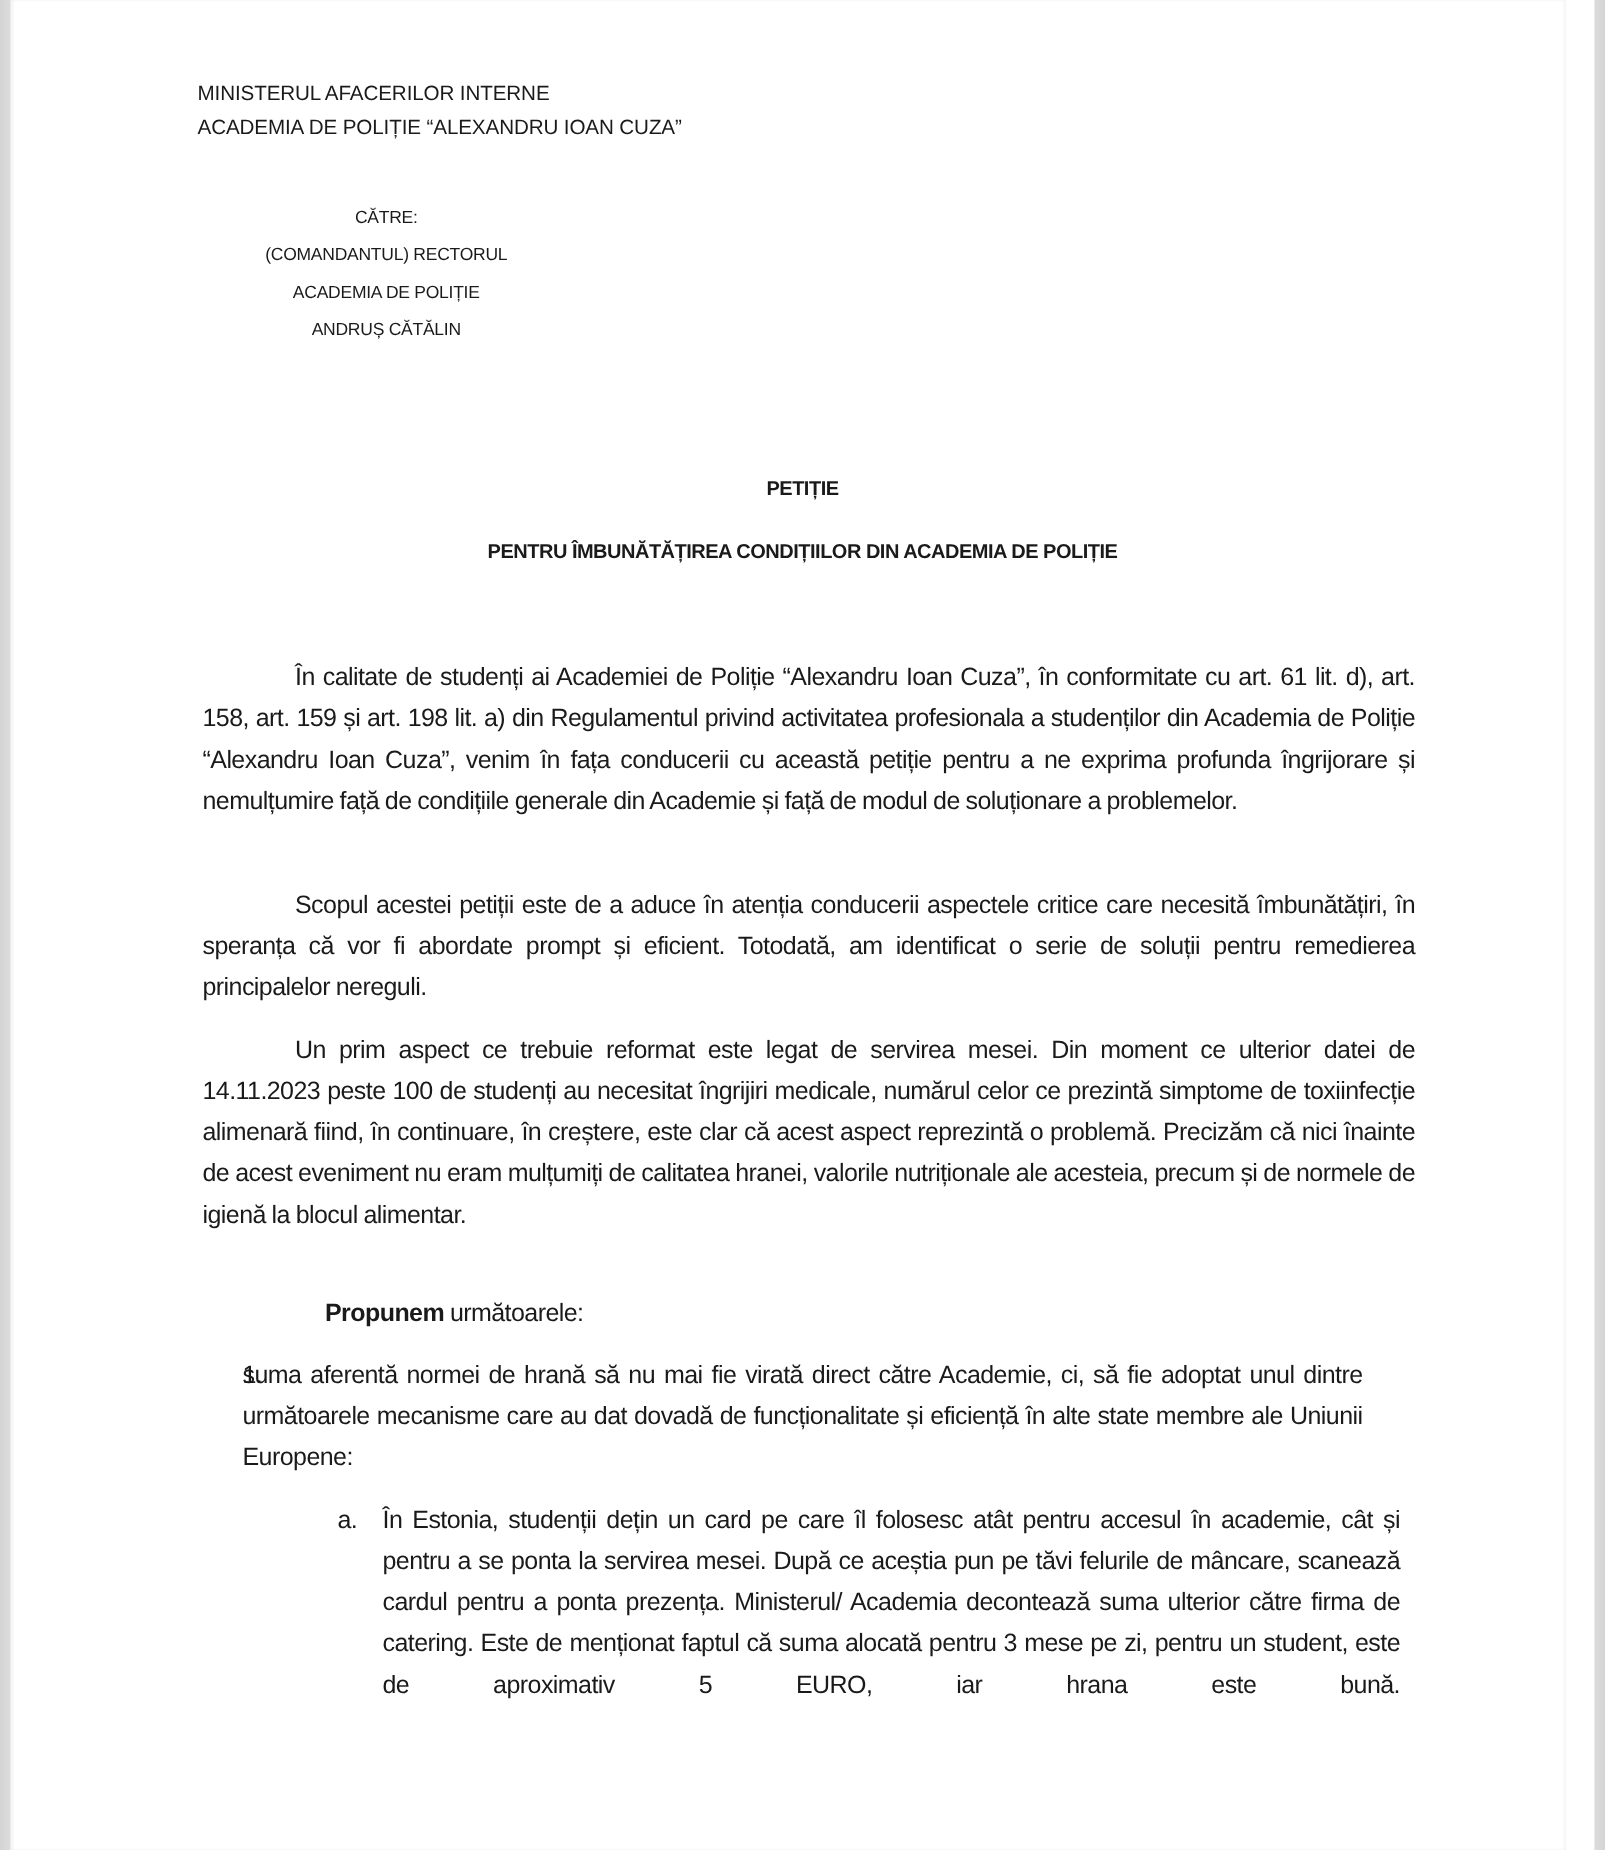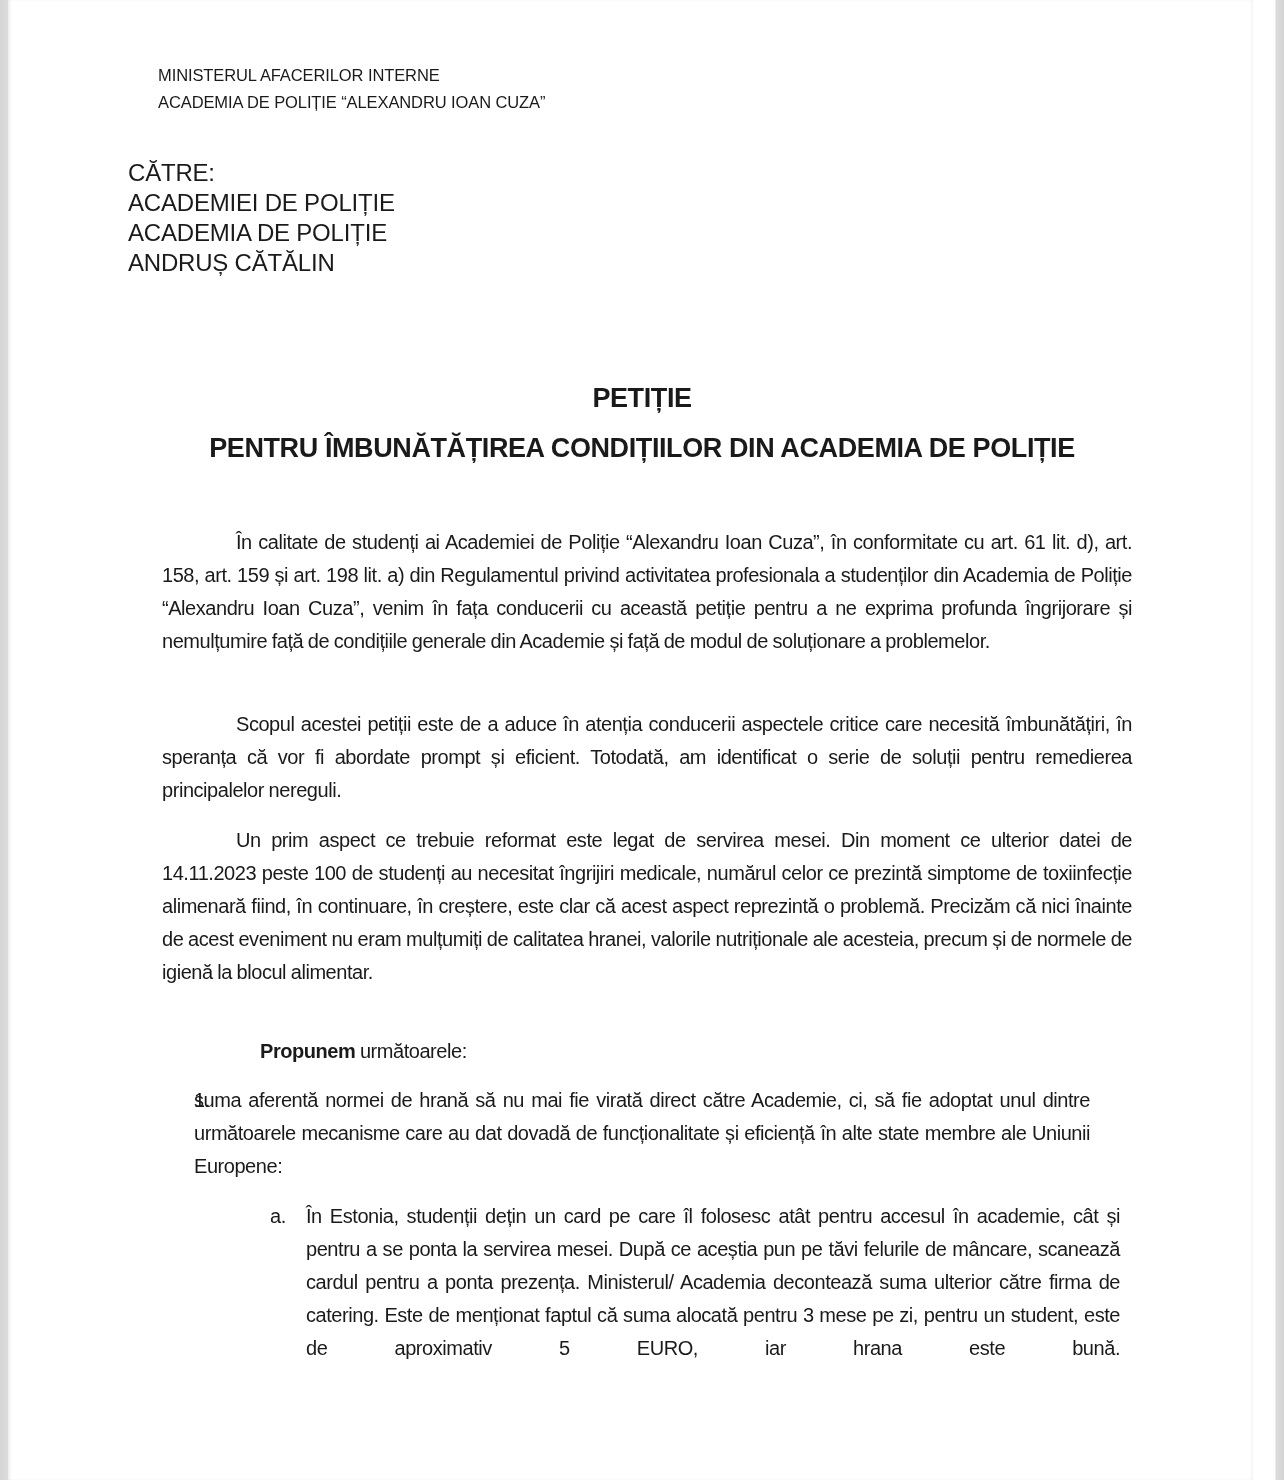--- a/index.html
+++ b/index.html
@@ -31,33 +31,34 @@
       color: #1a1a1a;
     }
     .header {
       left: 149px;
       top: 62px;
       font-size: 16.5px;
       line-height: 27px;
       letter-spacing: -0.1px;
     }
     .recipient {
-      left: 119px;
+      left: 152px;
       top: 158px;
       width: 296px;
-      font-size: 24px;
+      text-align: center;
+      font-size: 14px;
       line-height: 30px;
       letter-spacing: -0.2px;
     }
     .title {
       left: 150px;
       width: 966px;
       text-align: center;
       font-weight: bold;
-      font-size: 27px;
+      font-size: 16px;
       letter-spacing: -0.4px;
     }
     .title1 { top: 383px; }
     .title2 { top: 433px; }
     .body {
       left: 149px;
       width: 970px;
       font-size: 20px;
       line-height: 33px;
       text-align: justify;
@@ -116,21 +117,21 @@
 <div class="viewer">
   <div class="page">
 
     <div class="doc header">
       <div>MINISTERUL AFACERILOR INTERNE</div>
       <div>ACADEMIA DE POLIȚIE “ALEXANDRU IOAN CUZA”</div>
     </div>
 
     <div class="doc recipient">
       <div>CĂTRE:</div>
-      <div>ACADEMIEI DE POLIȚIE</div>
+      <div>(COMANDANTUL) RECTORUL</div>
       <div>ACADEMIA DE POLIȚIE</div>
       <div>ANDRUȘ CĂTĂLIN</div>
     </div>
 
     <div class="doc title title1">PETIȚIE</div>
     <div class="doc title title2">PENTRU ÎMBUNĂTĂȚIREA CONDIȚIILOR DIN ACADEMIA DE POLIȚIE</div>
 
     <div class="doc body">
       <p class="p p1">În calitate de studenți ai Academiei de Poliție “Alexandru Ioan Cuza”, în conformitate cu art. 61 lit. d), art. 158, art. 159 și art. 198 lit. a) din Regulamentul privind activitatea profesionala a studenților din Academia de Poliție “Alexandru Ioan Cuza”, venim în fața conducerii cu această petiție pentru a ne exprima profunda îngrijorare și nemulțumire față de condițiile generale din Academie și față de modul de soluționare a problemelor.</p>
       <p class="p p2">Scopul acestei petiții este de a aduce în atenția conducerii aspectele critice care necesită îmbunătățiri, în speranța că vor fi abordate prompt și eficient. Totodată, am identificat o serie de soluții pentru remedierea principalelor nereguli.</p>

